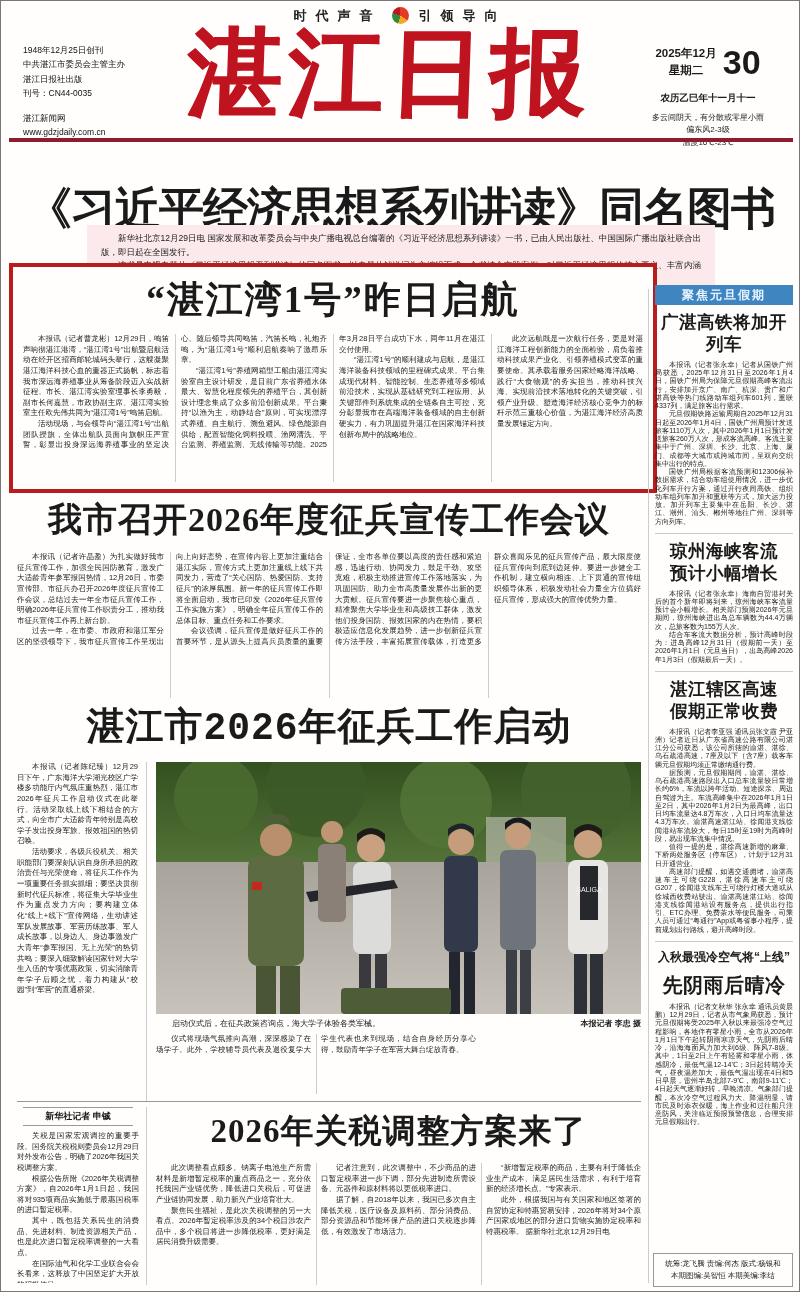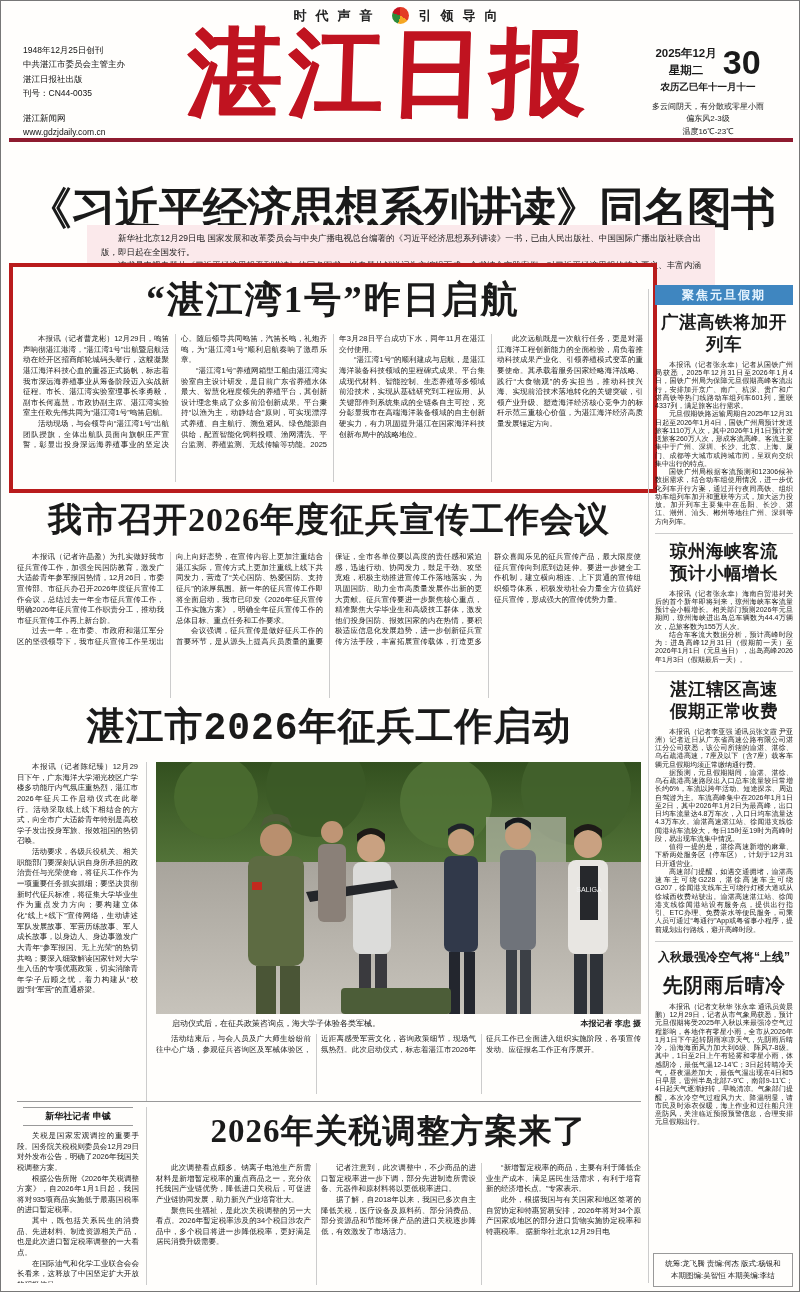--- a/index.html
+++ b/index.html
@@ -13,21 +13,21 @@
              background:conic-gradient(#e33b25 0 35%,#f5a623 35% 55%,#2e8b3a 55% 80%,#c41420 80% 100%);}
   .pub-info{position:absolute;top:42px;left:22px;font-size:8.5px;line-height:1.7;color:#111;}
   .pub-web{margin-top:10px;}
   .logo{position:absolute;top:16px;left:168px;width:440px;text-align:center;font-size:95px;line-height:1.18;
         font-family:"Liberation Serif","DejaVu Serif",serif;font-weight:bold;color:#c01320;letter-spacing:6px;
         transform:skewX(-2deg);text-shadow:1px 1px 0 #c01320;}
   .date-block{position:absolute;top:44px;right:12px;width:158px;text-align:center;}
   .date-top{display:flex;justify-content:center;align-items:center;gap:6px;}
   .date-ym{font-size:11.5px;font-weight:bold;line-height:1.45;}
   .date-day{font-size:34px;font-weight:bold;line-height:1;}
-  .lunar{font-size:9.5px;font-weight:bold;margin-top:2px;}
+  .lunar{font-size:9.5px;font-weight:bold;margin-top:13px;}
   .weather{font-size:8px;line-height:1.55;margin-top:7px;color:#222;}
   .masthead-rule{position:absolute;top:137px;left:8px;width:784px;height:4px;background:#8e1b2f;}
   
   .top-headline{position:absolute;top:148px;left:6px;width:788px;text-align:center;font-size:45px;font-weight:900;
         font-family:"Liberation Serif","DejaVu Serif",serif;letter-spacing:-1px;}
   .top-intro{position:absolute;top:224px;left:86px;width:628px;box-sizing:border-box;background:#fbe9eb;
         padding:7px 14px;font-size:8.5px;line-height:1.6;text-align:justify;}
   
   .red-box{position:absolute;top:262px;left:8px;width:648px;height:230px;box-sizing:border-box;
         border:4px solid #b91c1c;background:#fffefc;padding:2px 10px;}
@@ -246,21 +246,21 @@
           <rect x="418" y="192" width="13" height="60" fill="#2e3238"></rect>
           <rect x="434" y="192" width="13" height="60" fill="#2e3238"></rect>
 
           <rect x="185" y="226" width="110" height="26" rx="4" fill="#4c5d38"></rect>
         </svg>
         <div class="caption">
           <span class="cap-text">启动仪式后，在征兵政策咨询点，海大学子体验各类军械。</span>
           <span class="cap-credit">本报记者 李忠 摄</span>
         </div>
         <div class="launch-cols">
-            <p>活动结束后，与会人员及广大师生纷纷前往中心广场，参观征兵咨询区及军械体验区，近距离感受军营文化，咨询政策细节，现场气氛热烈。此次启动仪式，标志着湛江市2026年征兵工作已全面进入组织实施阶段，各项宣传发动、应征报名工作正有序展开。</p>
+            <p>仪式将现场气氛推向高潮，深深感染了在场学子。此外，学校辅导员代表及退役复学大学生代表也来到现场，结合自身经历分享心得，鼓励青年学子在军营大舞台绽放青春。</p>
           </div>
       </div>
     </div>
   </div>
 
   <div class="bottom-divider"></div>
   <div class="tariff">
     <div class="tariff-left">
       <div class="xinhua-byline">新华社记者 申铖</div>
       <div class="tariff-left-body">

